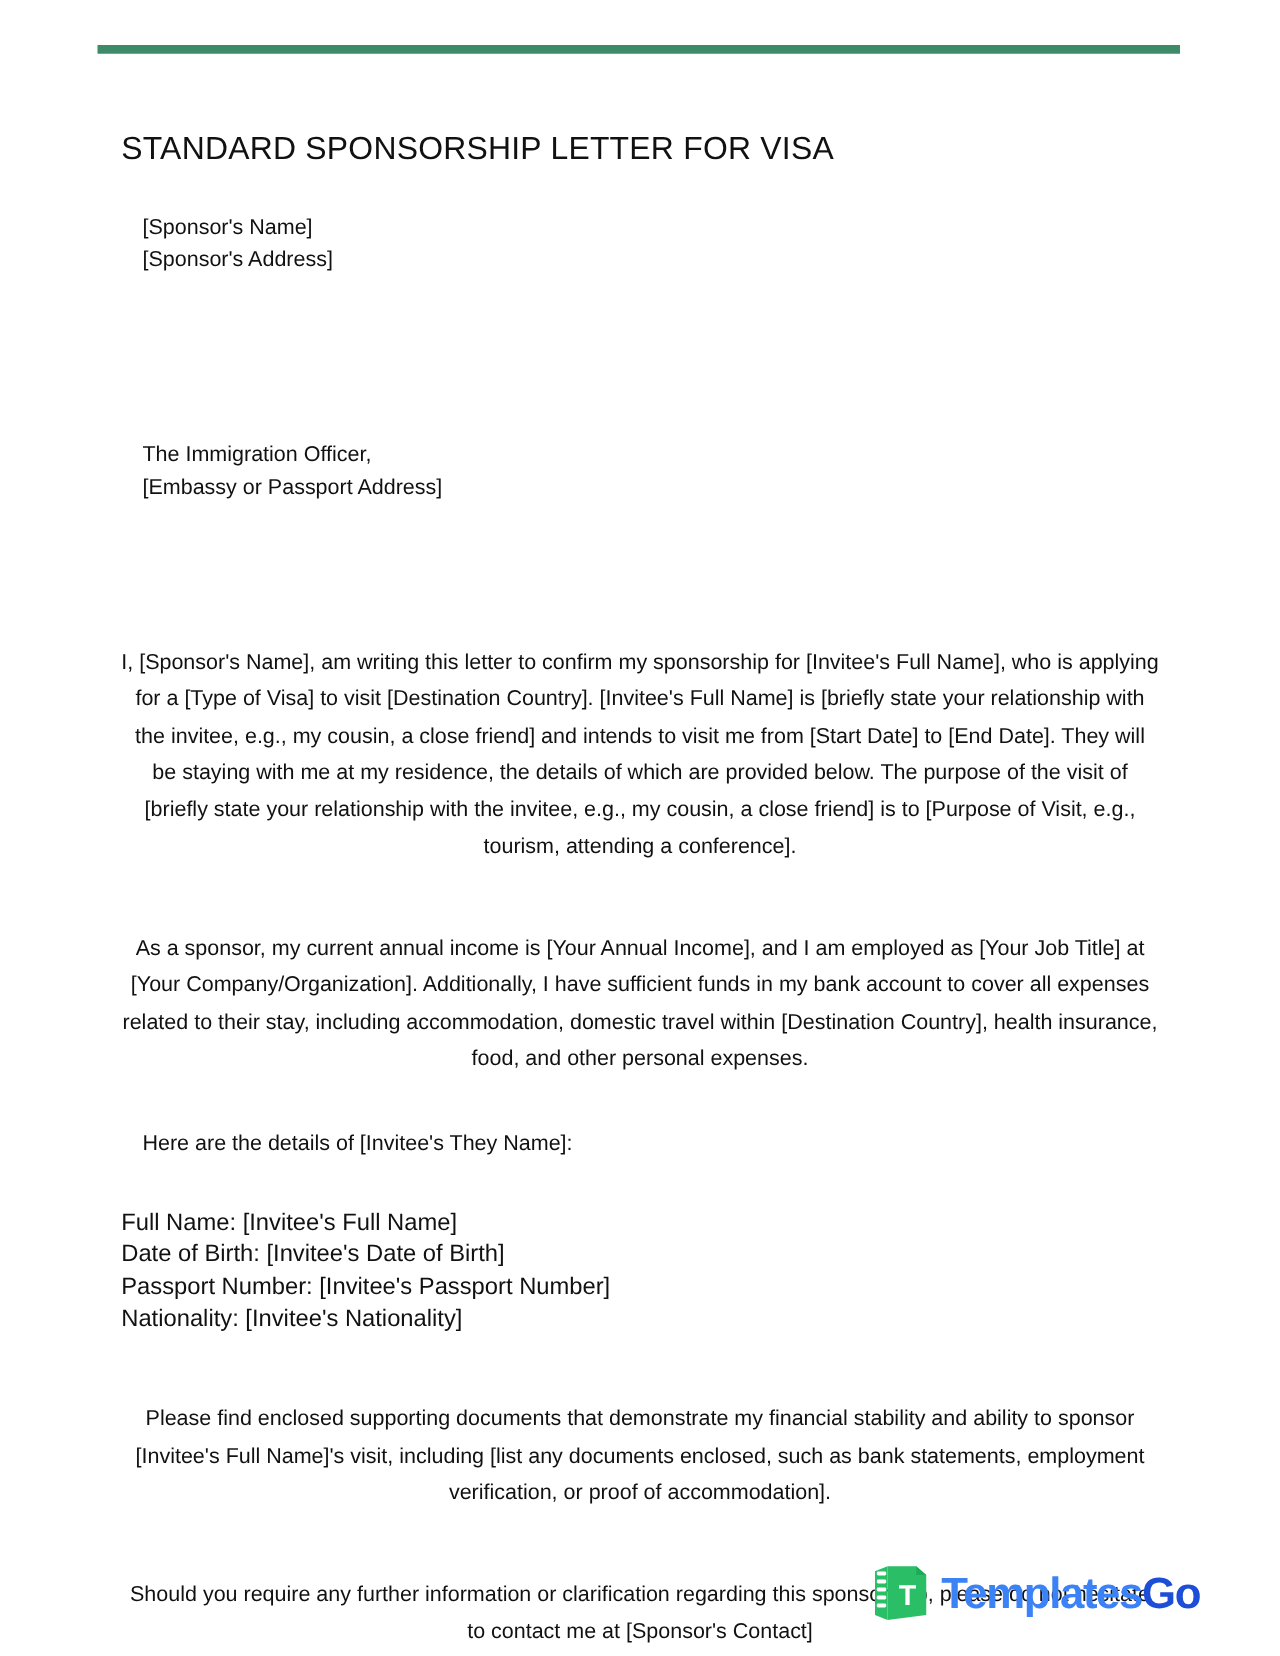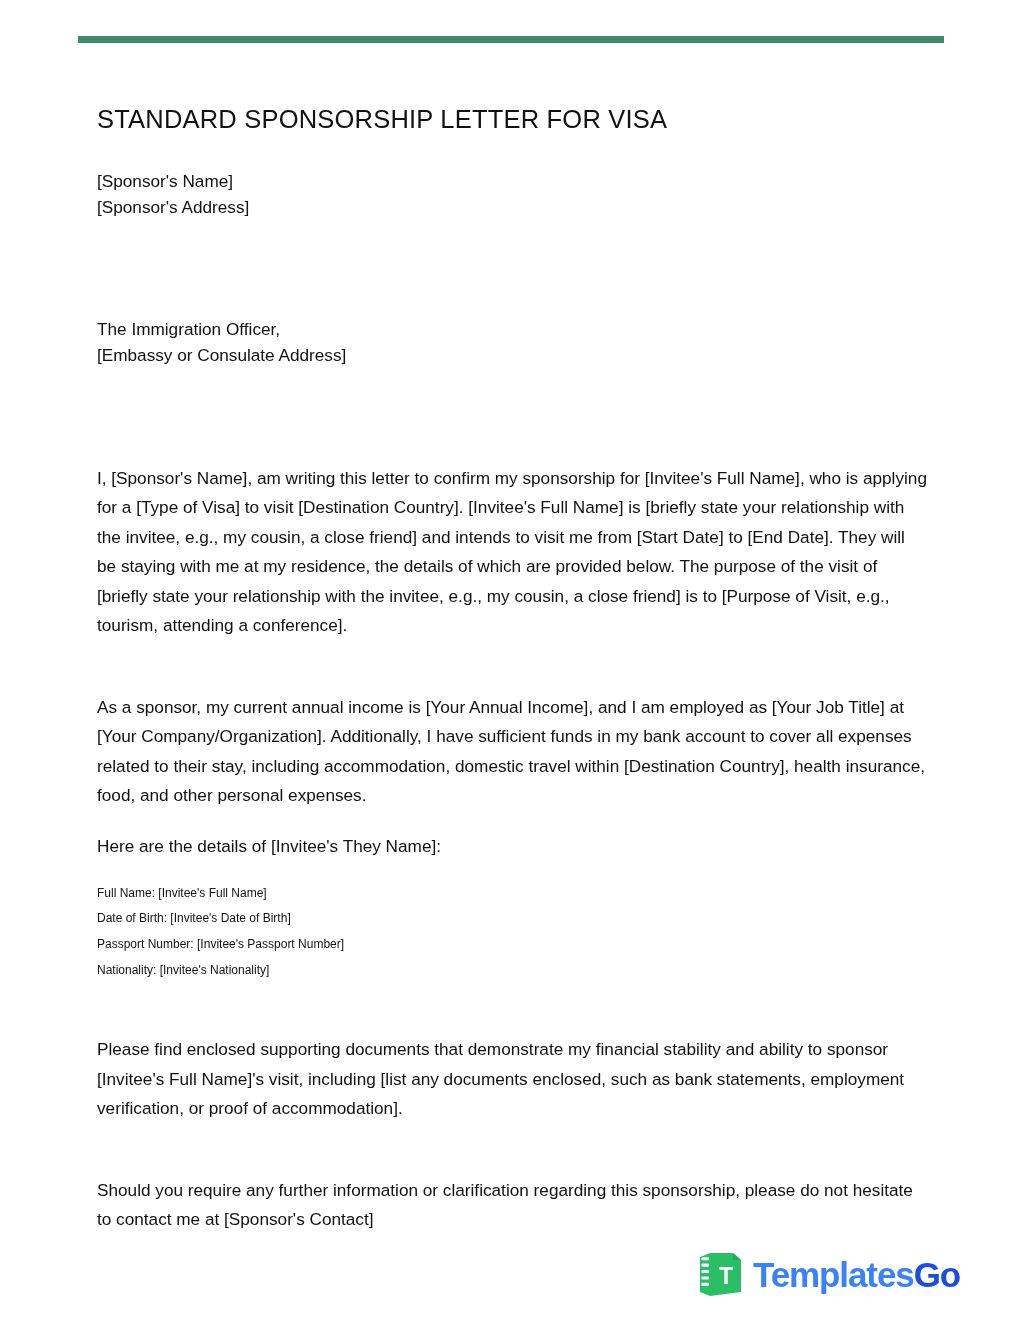--- a/index.html
+++ b/index.html
@@ -46,38 +46,38 @@
     letter-spacing: 0.2px;
     color: #111111;
     margin: 0 0 32px 0;
     line-height: 1.25;
   }
 
   .block {
     font-size: 17.2px;
     line-height: 26px;
     color: #111111;
-    margin: 0;
+    margin: 17px;
     white-space: pre-line;
   }
 
   .gap-sm { height: 22px; }
   .gap-md { height: 44px; }
   .gap-lg { height: 52px; }
 
   .para {
     font-size: 17.2px;
     line-height: 29.5px;
     color: #111111;
     margin: 0;
-    text-align: left;
+    text-align: center;
   }
 
   .details-lines {
-    font-size: 12px;
+    font-size: 19px;
     line-height: 25.6px;
     color: #111111;
     margin: 0;
     white-space: pre-line;
   }
 
   
   .logo {
     position: absolute;
     left: 697px;
@@ -115,21 +115,21 @@
 
     <p class="block">[Sponsor's Name]
 [Sponsor's Address]</p>
 
     <div class="gap-md"></div>
 
 
     <div class="gap-lg"></div>
 
     <p class="block">The Immigration Officer,
-[Embassy or Consulate Address]</p>
+[Embassy or Passport Address]</p>
 
     <div class="gap-md"></div>
 
 
     <div class="gap-lg"></div>
 
     <p class="para">I, [Sponsor's Name], am writing this letter to confirm my sponsorship for [Invitee's Full Name], who is applying for a [Type of Visa] to visit [Destination Country]. [Invitee's Full Name] is [briefly state your relationship with the invitee, e.g., my cousin, a close friend] and intends to visit me from [Start Date] to [End Date]. They will be staying with me at my residence, the details of which are provided below. The purpose of the visit of [briefly state your relationship with the invitee, e.g., my cousin, a close friend] is to [Purpose of Visit, e.g., tourism, attending a conference].</p>
 
     <div class="gap-lg"></div>
 

